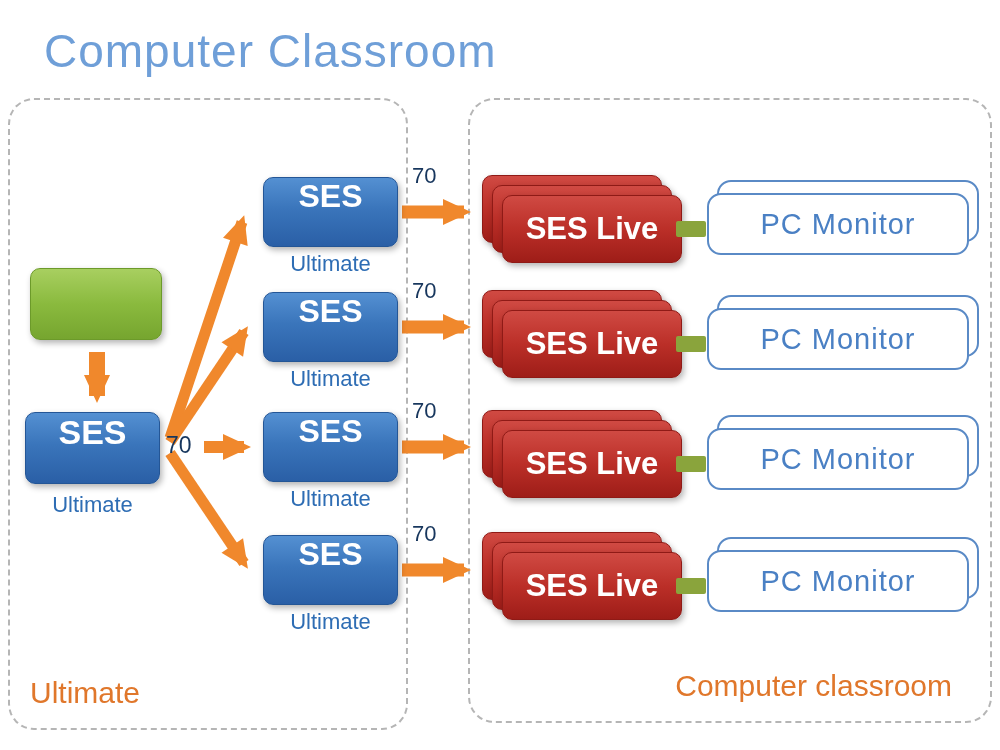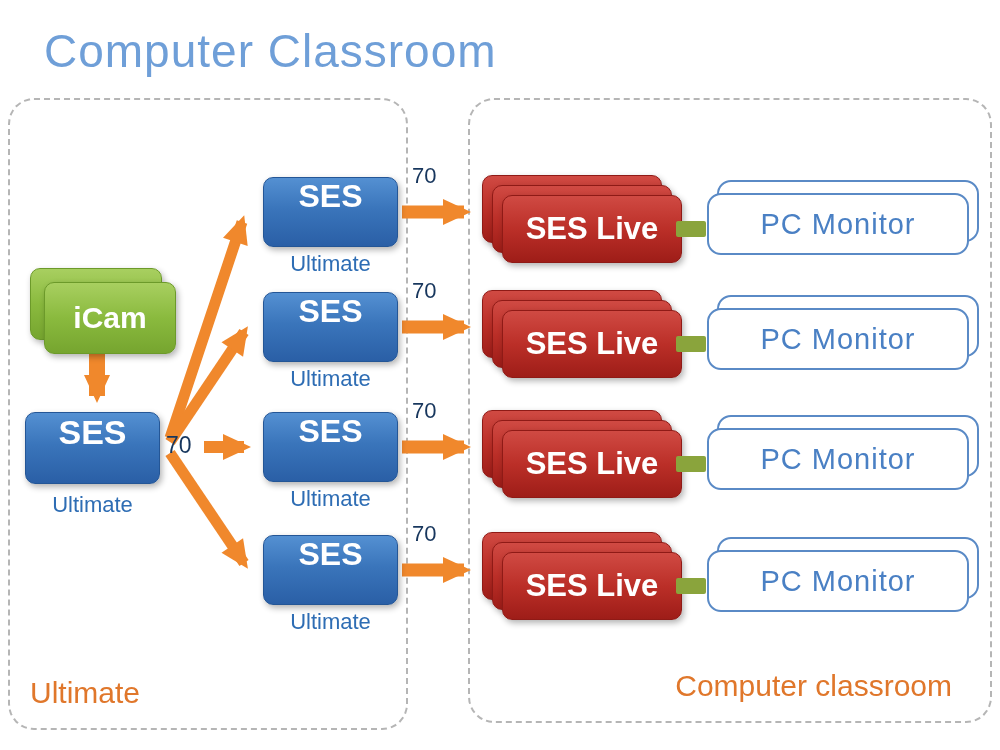--- a/index.html
+++ b/index.html
@@ -96,23 +96,20 @@
     <line x1="204" y1="447" x2="244" y2="447" stroke="#f0882c" stroke-width="12" marker-end="url(#ah)"></line>
     <line x1="170" y1="453" x2="244" y2="563" stroke="#f0882c" stroke-width="11" marker-end="url(#ah)"></line>
     <line x1="402" y1="212" x2="464" y2="212" stroke="#f0882c" stroke-width="13" marker-end="url(#ah)"></line>
     <line x1="402" y1="327" x2="464" y2="327" stroke="#f0882c" stroke-width="13" marker-end="url(#ah)"></line>
     <line x1="402" y1="447" x2="464" y2="447" stroke="#f0882c" stroke-width="13" marker-end="url(#ah)"></line>
     <line x1="402" y1="570" x2="464" y2="570" stroke="#f0882c" stroke-width="13" marker-end="url(#ah)"></line>
   </svg>
 
   <div class="icam-stack">
     <div class="green-box icam-back"></div>
-    <div class="green-box icam-front">
-      <span>iCam</span>
-    </div>
   </div>
 
   <div class="box blue-box ses-main">
     <span>SES</span>
   </div>
   <div class="sub-label sub-main">Ultimate</div>
   <div class="fan-label">70</div>
 
   <div class="box blue-box ses-mid r1">
       <span>SES</span>

